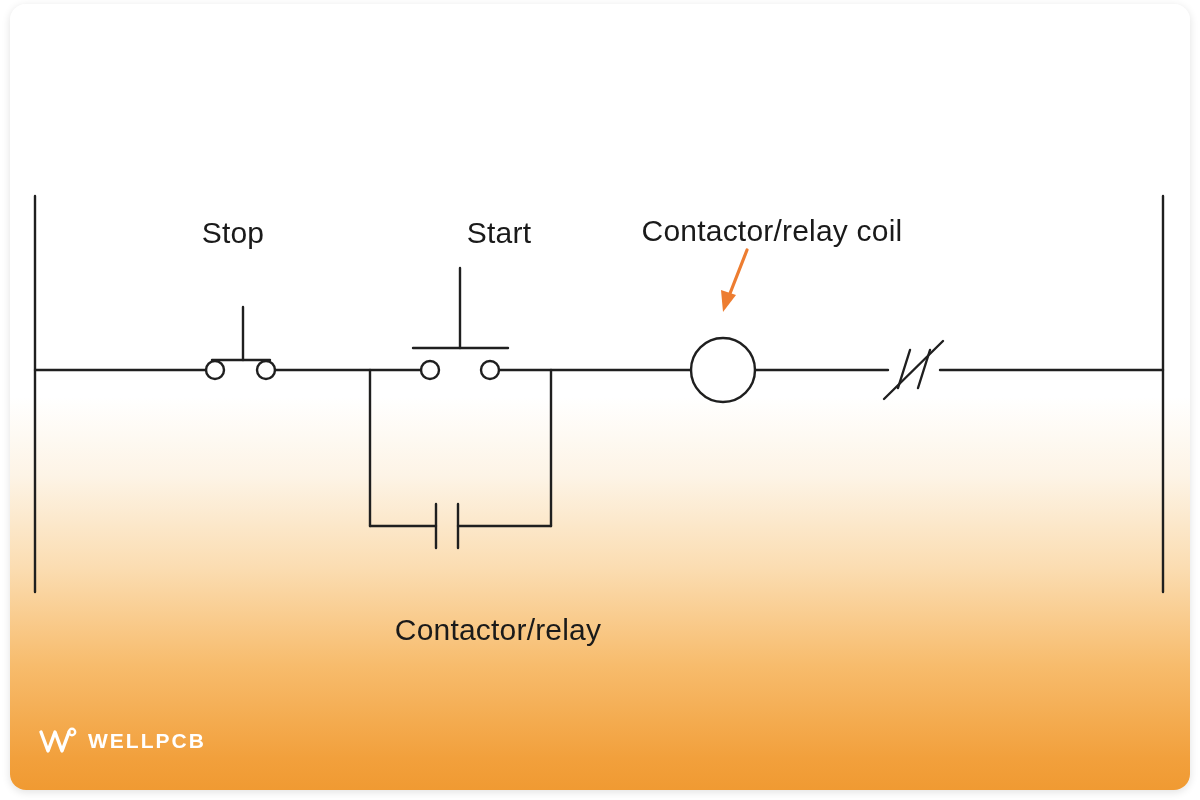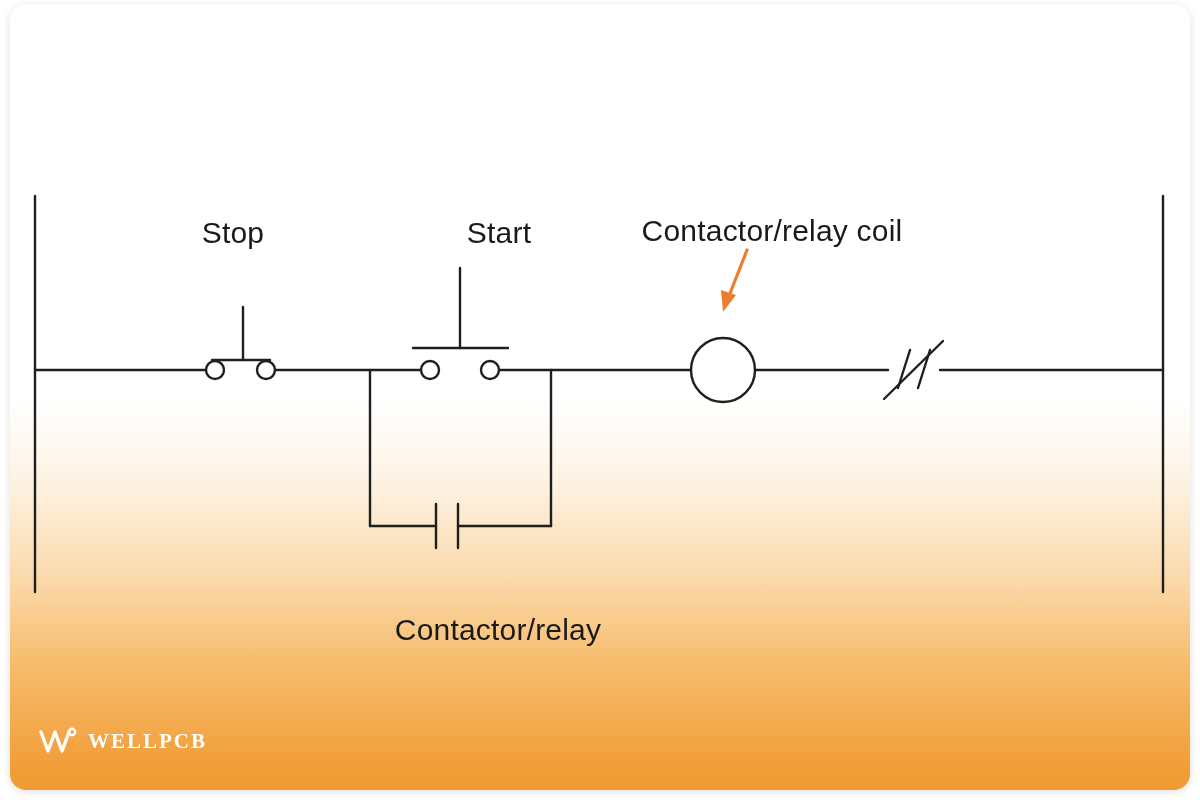--- a/index.html
+++ b/index.html
@@ -50,21 +50,20 @@
     white-space: nowrap;
     letter-spacing: 0.2px;
   }
   .logo {
     position: absolute;
     left: 28px;
     top: 722px;
     display: flex;
     align-items: center;
     gap: 10px;
-    font-family: Liberation Serif, serif;
   }
   .logo-text {
     color: #ffffff;
     font-size: 21px;
     font-weight: bold;
     letter-spacing: 2px;
   }
 </style>
 </head>
 <body>

